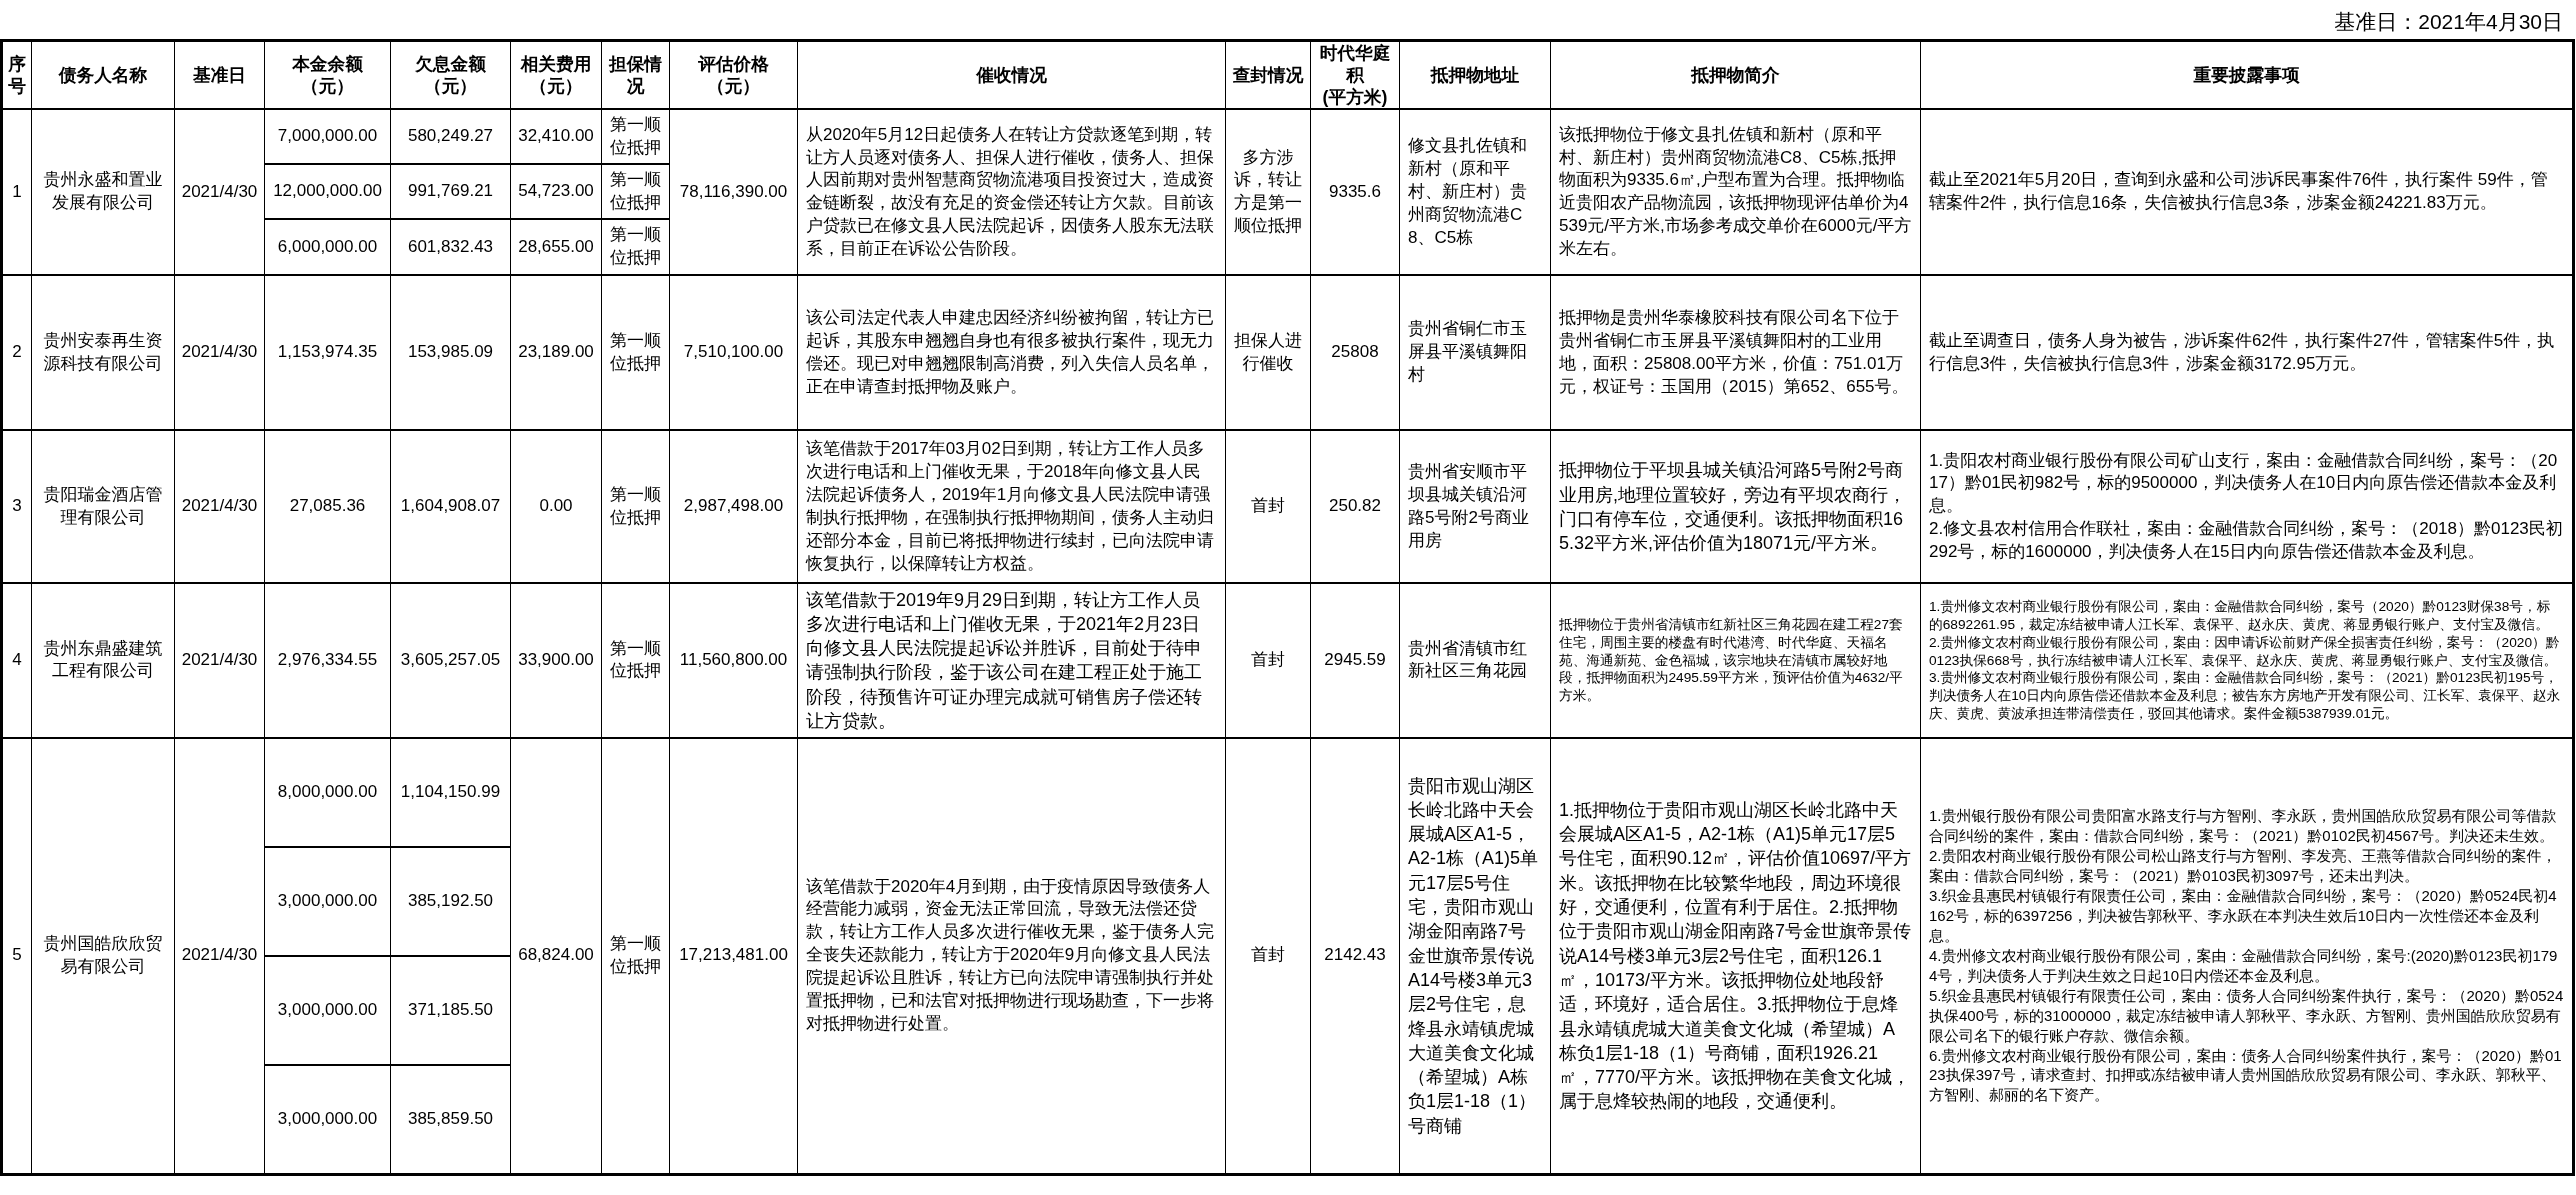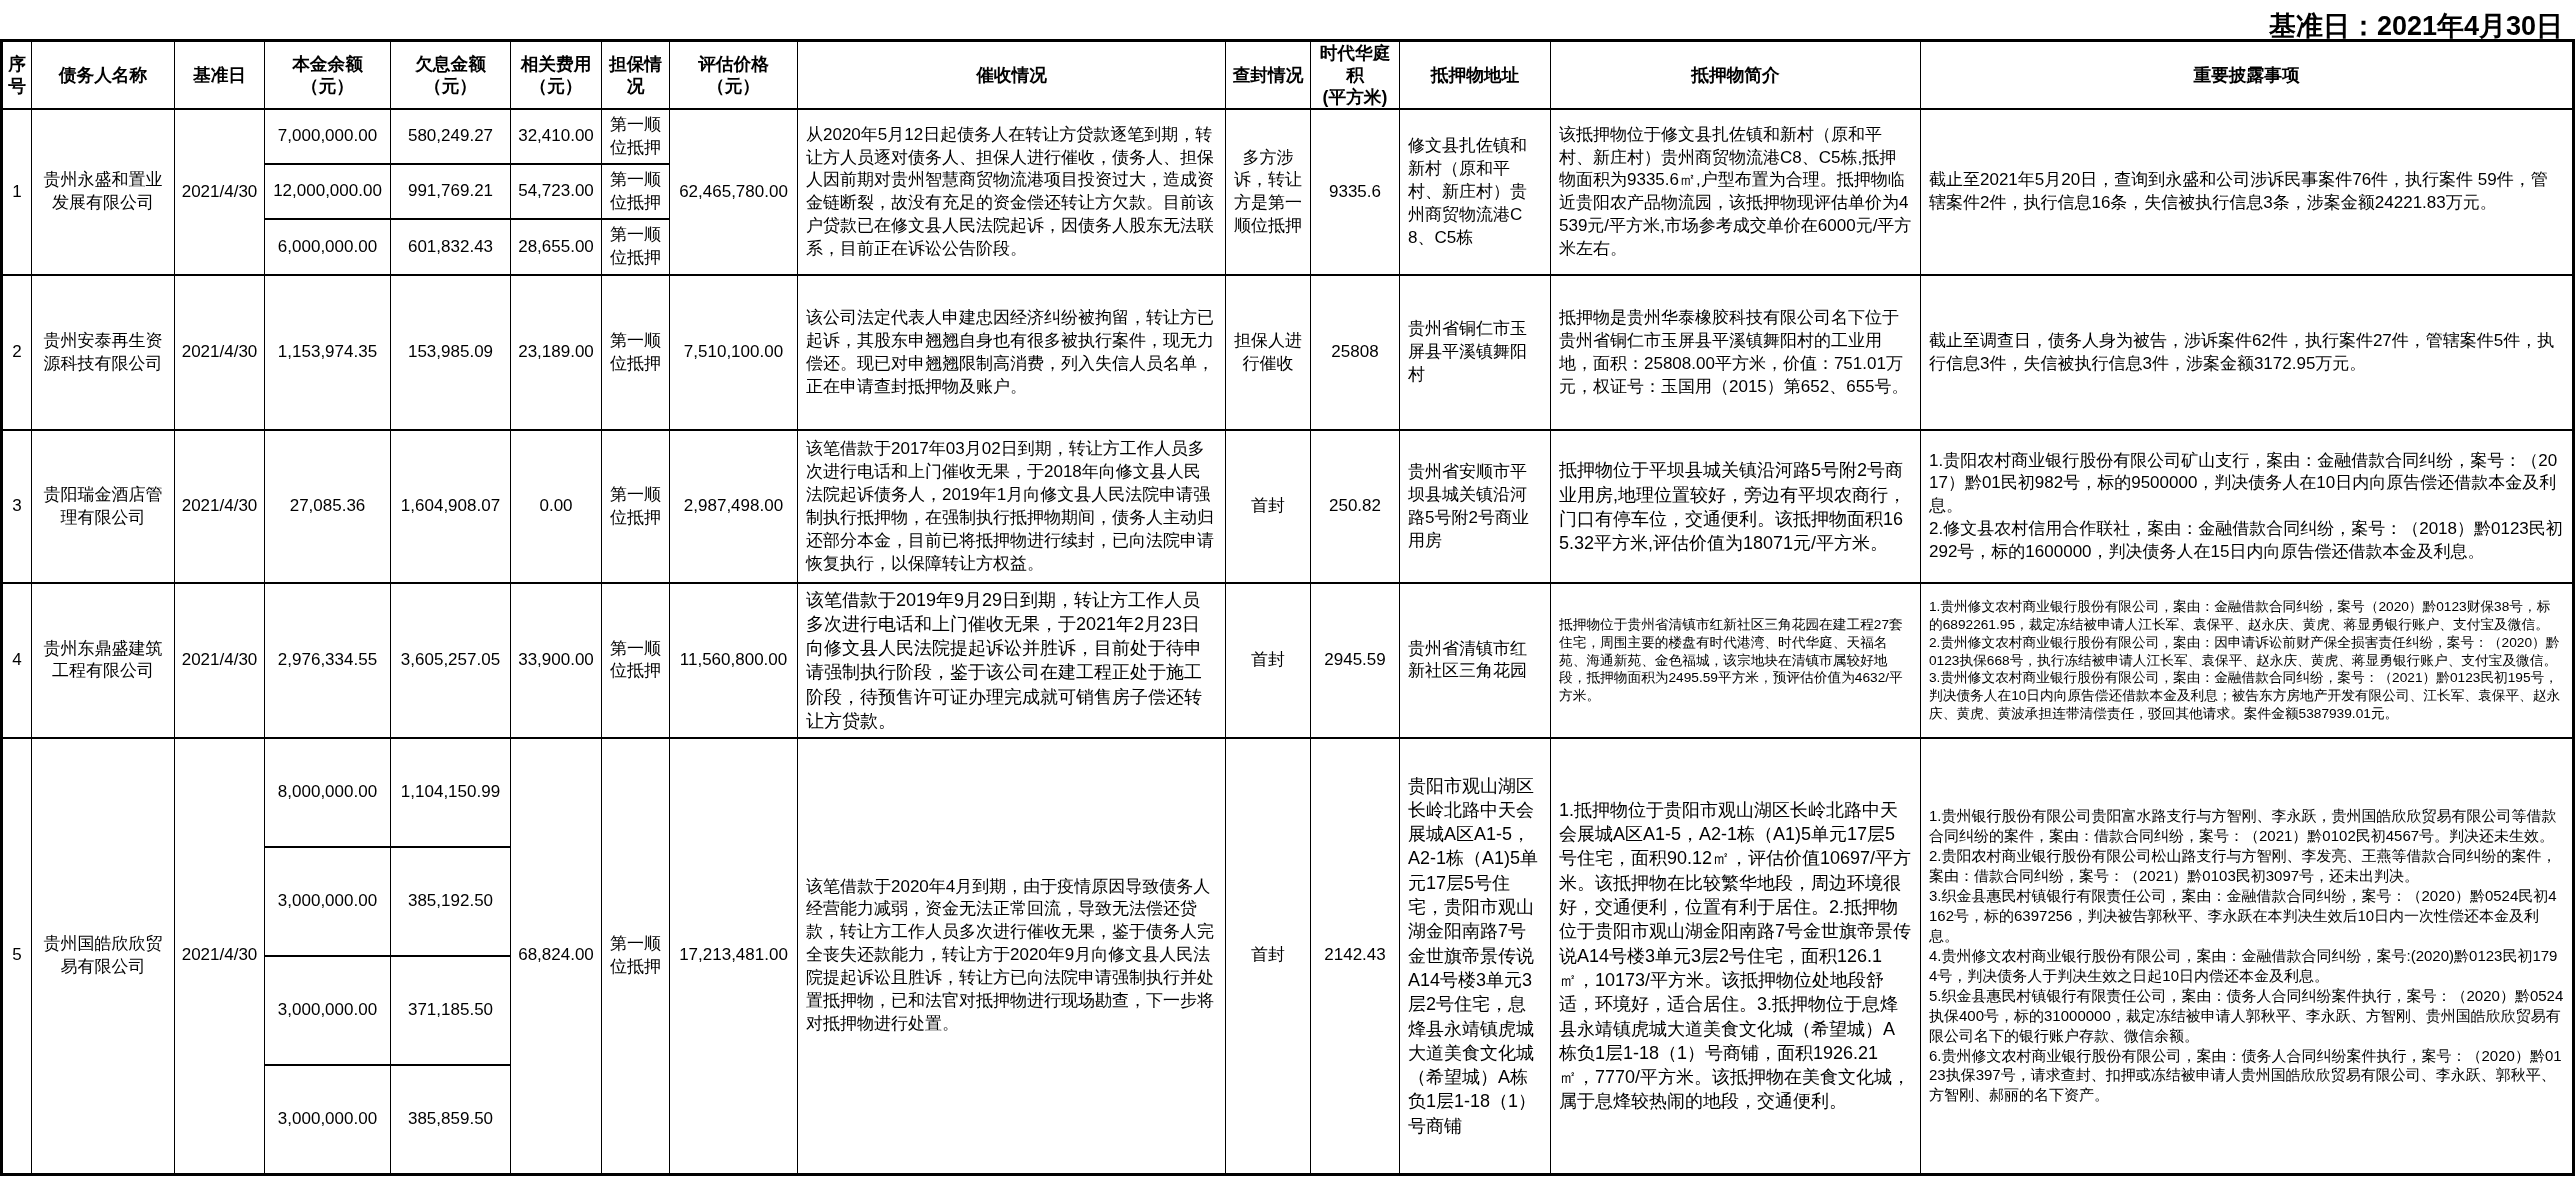--- a/index.html
+++ b/index.html
@@ -1,17 +1,17 @@
 <!DOCTYPE html>
 <html style="font-size:13px"><head>
 <meta charset="utf-8">
 <style>
   html,body{margin:0;padding:0;background:#fff;}
   body{width:2576px;height:1195px;position:relative;font-family:"Liberation Sans",sans-serif;color:#000;}
-  .date-note{position:absolute;top:8px;right:13px;font-size:27px;white-space:pre;font-weight:bold;}
+  .date-note{position:absolute;top:8px;right:13px;font-size:21px;white-space:pre;}
   table.npl{position:absolute;top:39px;left:0;width:2572px;border-collapse:collapse;table-layout:fixed;border:3.2px solid #000;}
   th,td{border:solid #000;border-width:2.4px 1.6px;vertical-align:middle;text-align:center;font-size:17px;line-height:1.35;padding:1.6px 3.2px;white-space:pre-wrap;overflow:hidden;word-break:break-all;}
   th{font-weight:bold;font-size:17.7px;line-height:1.25;padding:0 1.6px;}
   .para{text-align:left;padding:3.2px 8px;}
   .mid{font-size:18px;line-height:1.35;}
   .small{font-size:13.7px;line-height:1.3;}
   .dsc5{font-size:15px;line-height:1.33;}
   tr.hdr{height:62px;}
   tr.h68{height:55px;} tr.h69{height:56px;}
   tr.h192{height:155px;} tr.h190{height:153px;}
@@ -69,21 +69,21 @@
 
     <tr class="h68">
       <td rowspan="3">1</td>
       <td rowspan="3">贵州永盛和置业发展有限公司</td>
       <td rowspan="3">2021/4/30</td>
       <td>7,000,000.00</td>
       <td>580,249.27</td>
       <td>32,410.00</td>
       <td>第一顺
 位抵押</td>
-      <td rowspan="3">62,465,780.00</td>
+      <td rowspan="3">78,116,390.00</td>
       <td rowspan="3" class="para">从2020年5月12日起债务人在转让方贷款逐笔到期，转让方人员逐对债务人、担保人进行催收，债务人、担保人因前期对贵州智慧商贸物流港项目投资过大，造成资金链断裂，故没有充足的资金偿还转让方欠款。目前该户贷款已在修文县人民法院起诉，因债务人股东无法联系，目前正在诉讼公告阶段。</td>
       <td rowspan="3">多方涉诉，转让方是第一顺位抵押</td>
       <td rowspan="3">9335.6</td>
       <td rowspan="3" class="para">修文县扎佐镇和新村（原和平村、新庄村）贵州商贸物流港C8、C5栋</td>
       <td rowspan="3" class="para">该抵押物位于修文县扎佐镇和新村（原和平村、新庄村）贵州商贸物流港C8、C5栋,抵押物面积为9335.6㎡,户型布置为合理。抵押物临近贵阳农产品物流园，该抵押物现评估单价为4539元/平方米,市场参考成交单价在6000元/平方米左右。</td>
       <td rowspan="3" class="para">截止至2021年5月20日，查询到永盛和公司涉诉民事案件76件，执行案件 59件，管辖案件2件，执行信息16条，失信被执行信息3条，涉案金额24221.83万元。</td>
     </tr>
     <tr class="h68">
       <td>12,000,000.00</td>
       <td>991,769.21</td>

